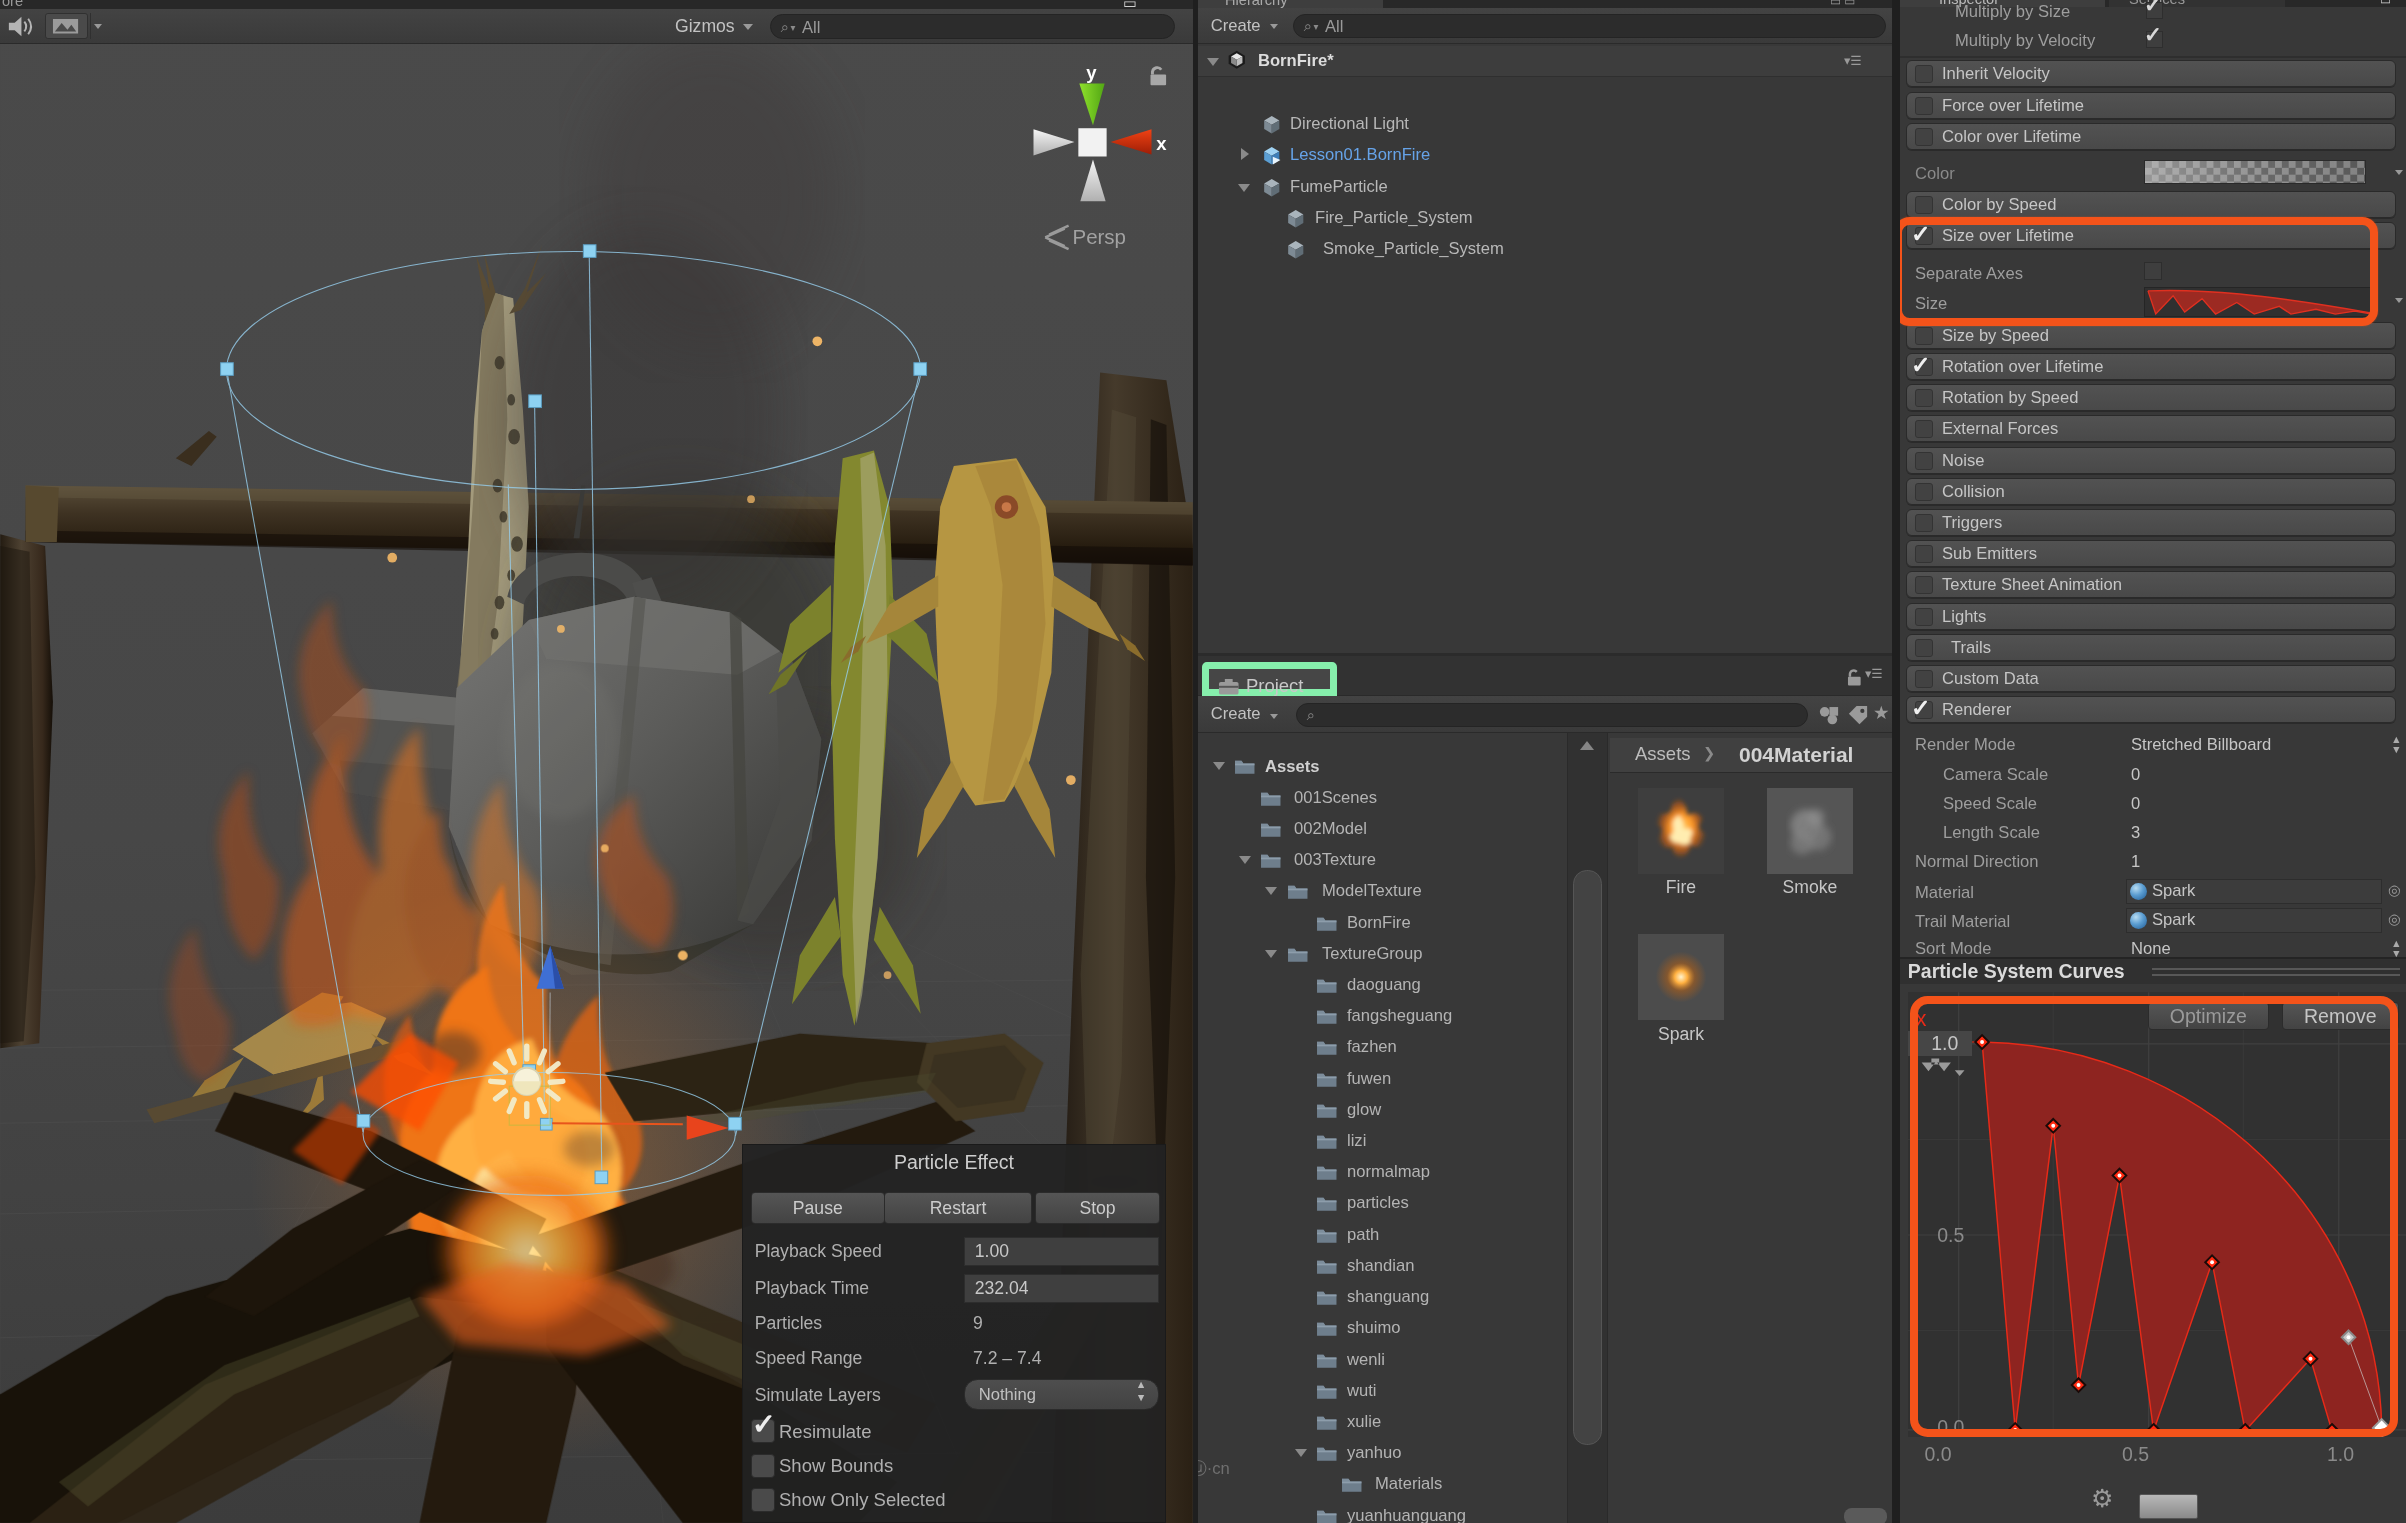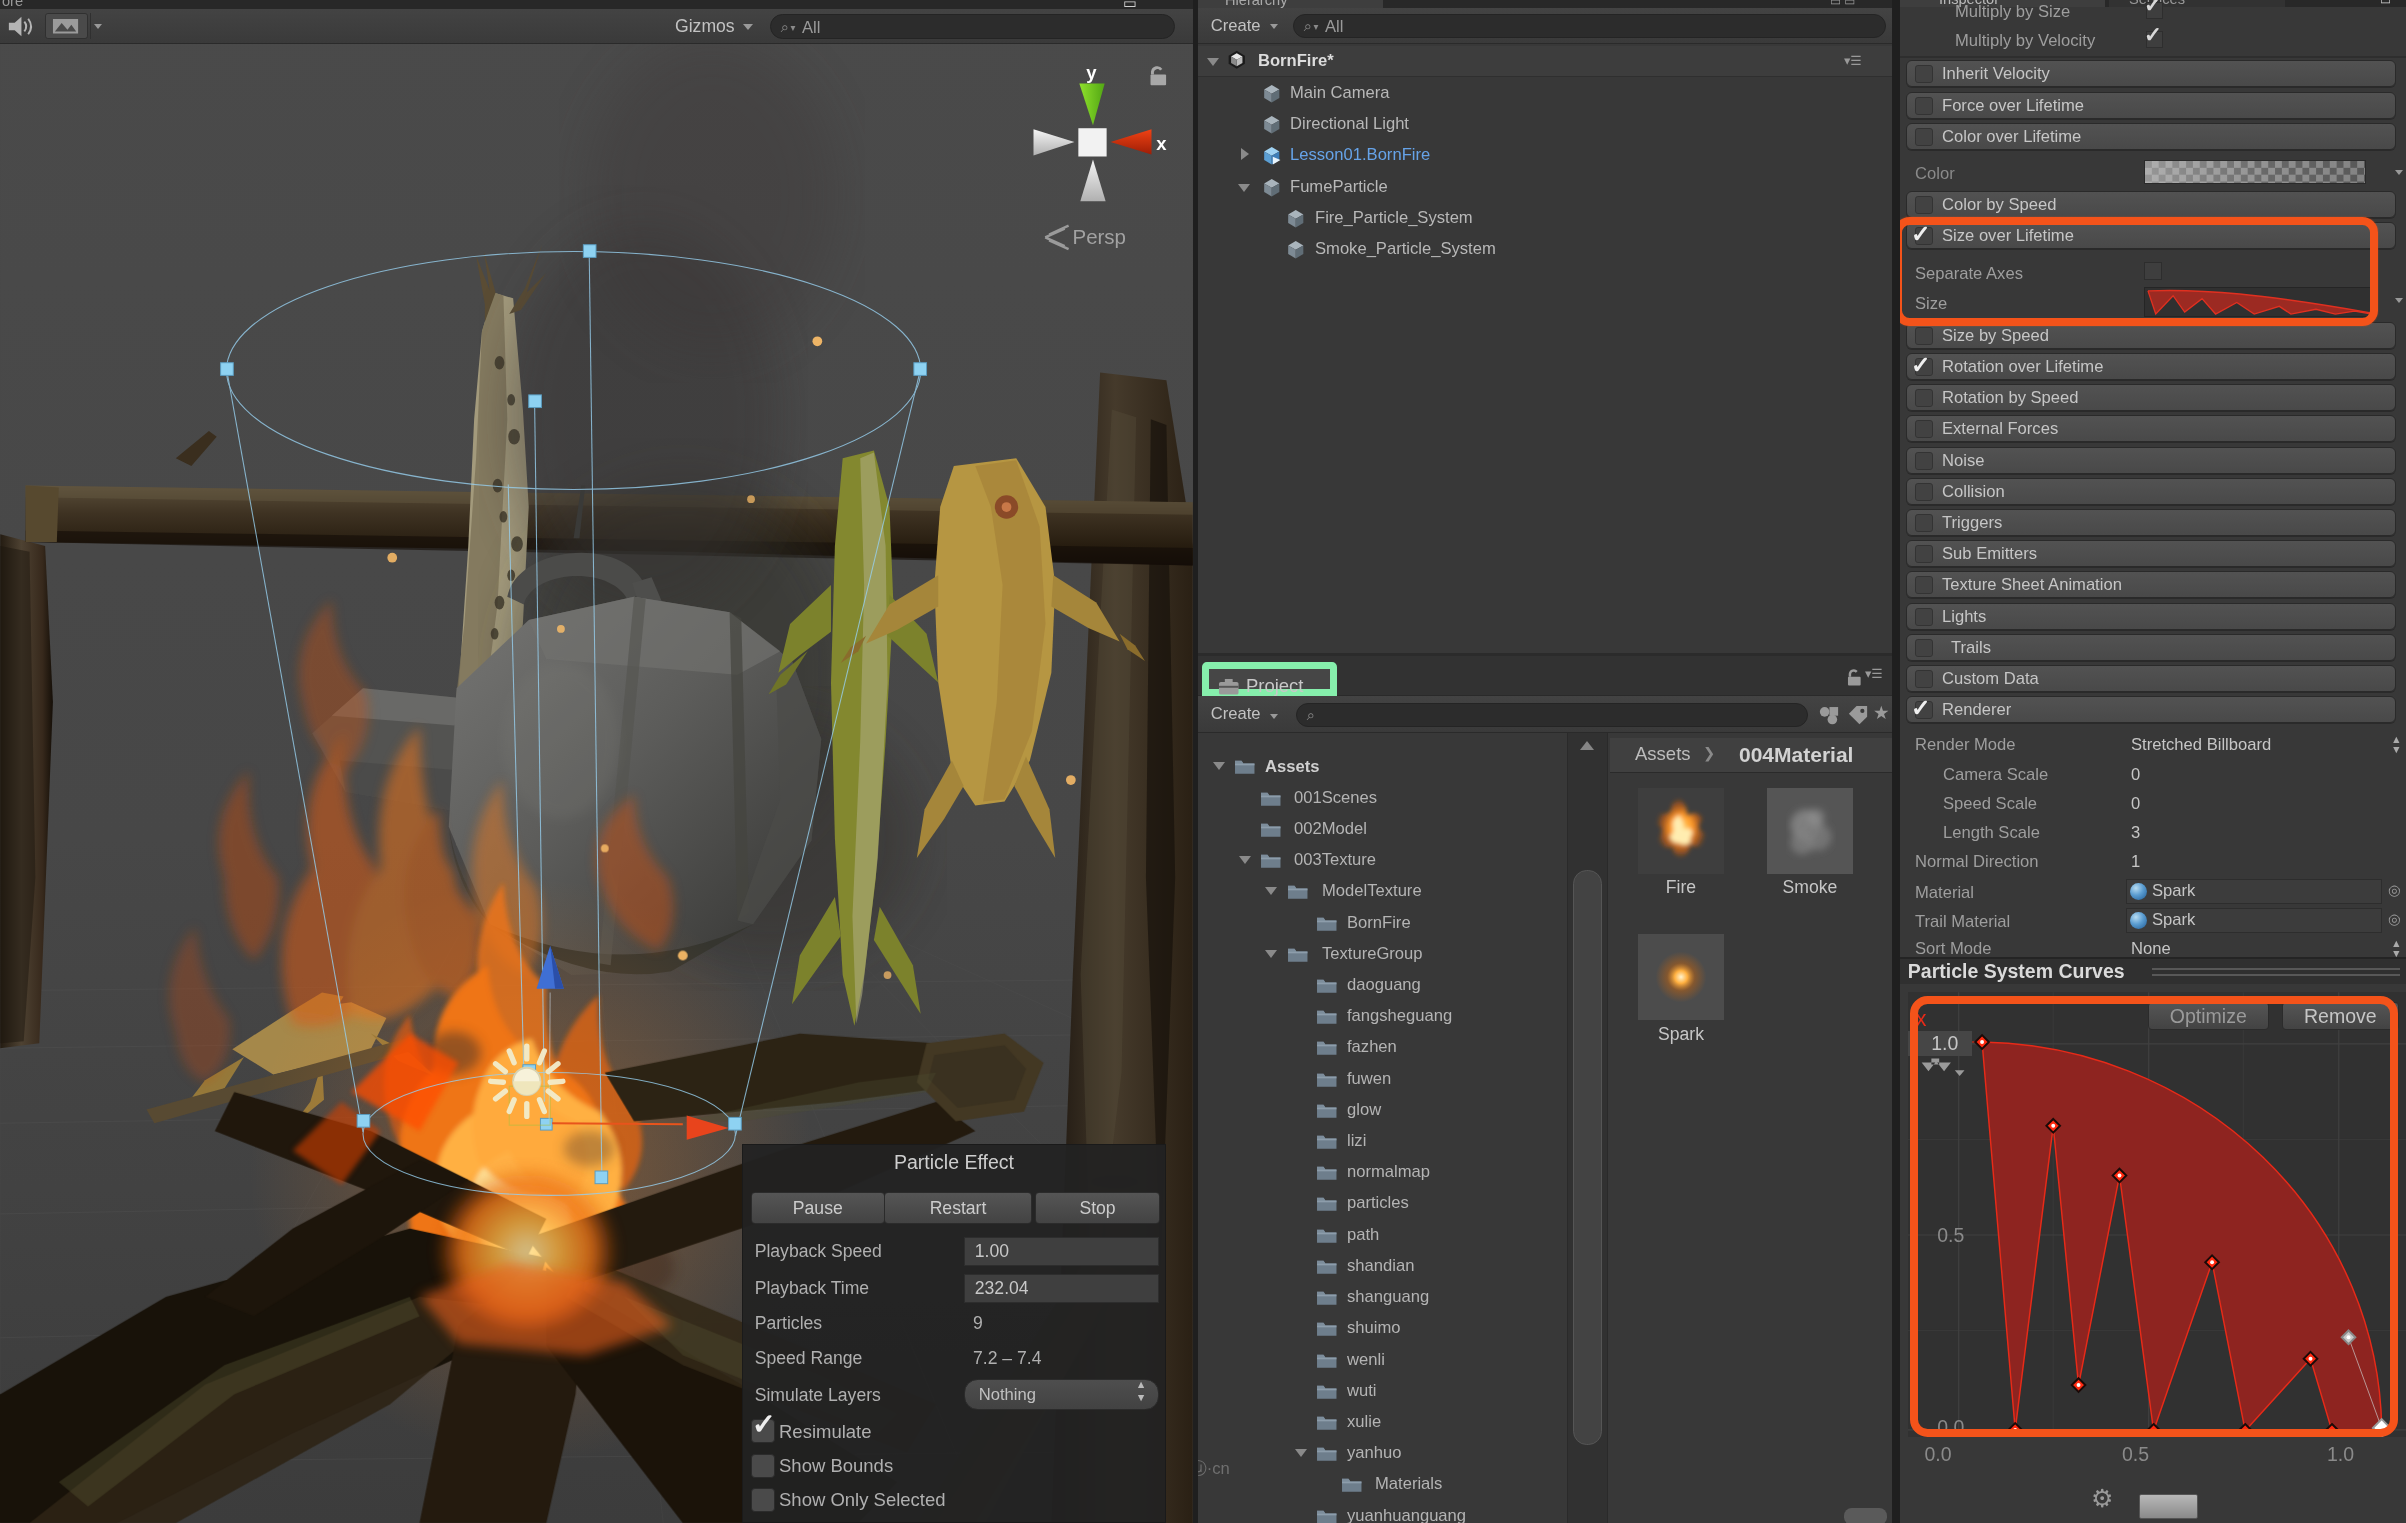--- a/index.html
+++ b/index.html
@@ -418,28 +418,20 @@
     <div class="disc open" style="left:8.8px;top:11.7px;"></div>
     <svg class="cube" style="left:29px;top:3.9px;" width="23.4" height="23.4" viewBox="0 0 24 24">
       <polygon points="12,1 22,7 22,17 12,23 2,17 2,7" fill="#1b1b1b"></polygon>
       <polygon points="12,4 19,8 12,12 5,8" fill="#e8e8e8"></polygon>
       <polygon points="12,12 19,8 19,16 12,20" fill="#bdbdbd"></polygon>
       <polygon points="12,12 5,8 5,16 12,20" fill="#8a8a8a"></polygon>
     </svg>
     <span style="position:absolute;left:60px;color:#dcdcdc;font-weight:bold;">BornFire*</span>
     <span style="position:absolute;left:646px;top:0px;color:#9a9a9a;font-size:12.7px;">▾☰</span>
   </div>
-  <div class="hrow" style="top:78px;">
-    <svg class="cube" style="left:64px;top:5.9px;" width="19.5" height="19.5" viewBox="0 0 18 18">
-          <polygon points="9,1 16,5 9,9 2,5" fill="#a9b4bc"></polygon>
-          <polygon points="2,5 9,9 9,17 2,13" fill="#7d8a94"></polygon>
-          <polygon points="16,5 9,9 9,17 16,13" fill="#606d76"></polygon>
-        </svg>
-    <span style="position:absolute;left:92px;">Main Camera</span>
-  </div>
   <div class="hrow" style="top:109px;">
     <svg class="cube" style="left:64px;top:5.9px;" width="19.5" height="19.5" viewBox="0 0 18 18">
           <polygon points="9,1 16,5 9,9 2,5" fill="#a9b4bc"></polygon>
           <polygon points="2,5 9,9 9,17 2,13" fill="#7d8a94"></polygon>
           <polygon points="16,5 9,9 9,17 16,13" fill="#606d76"></polygon>
         </svg>
     <span style="position:absolute;left:92px;">Directional Light</span>
   </div>
   <div class="hrow" style="top:140px;">
     <div class="disc closed" style="left:43px;top:7.8px;"></div>
@@ -467,21 +459,21 @@
           <polygon points="16,5 9,9 9,17 16,13" fill="#606d76"></polygon>
         </svg>
     <span style="position:absolute;left:117px;">Fire_Particle_System</span>
   </div>
   <div class="hrow" style="top:234px;">
     <svg class="cube" style="left:88px;top:5.9px;" width="19.5" height="19.5" viewBox="0 0 18 18">
           <polygon points="9,1 16,5 9,9 2,5" fill="#a9b4bc"></polygon>
           <polygon points="2,5 9,9 9,17 2,13" fill="#7d8a94"></polygon>
           <polygon points="16,5 9,9 9,17 16,13" fill="#606d76"></polygon>
         </svg>
-    <span style="position:absolute;left:117px;text-align:right;">Smoke_Particle_System</span>
+    <span style="position:absolute;left:125px;text-align:right;">Smoke_Particle_System</span>
   </div>
 </div>
 
 <div class="abs" id="proj" style="left:1198px;top:656px;width:694px;height:867px;background:#383838;overflow:hidden;">
   <div class="abs" style="left:0;top:0;width:694px;height:40px;background:#323232;border-bottom:1px solid #2a2a2a;">
     <div class="abs" style="left:3.9px;top:5.9px;width:135px;height:34px;background:#464646;border:7px solid #86efac;border-radius:4.9px 4.9px 0 0;">
       <svg width="21.5" height="17.6" style="position:absolute;left:8.8px;top:8.8px;" viewBox="0 0 22 18">
             <rect x="1" y="4" width="20" height="13" rx="2" fill="#9a9a9a"></rect>
             <rect x="7" y="1" width="8" height="4" fill="#9a9a9a"></rect>
             <rect x="1" y="8" width="20" height="2" fill="#565656"></rect>

